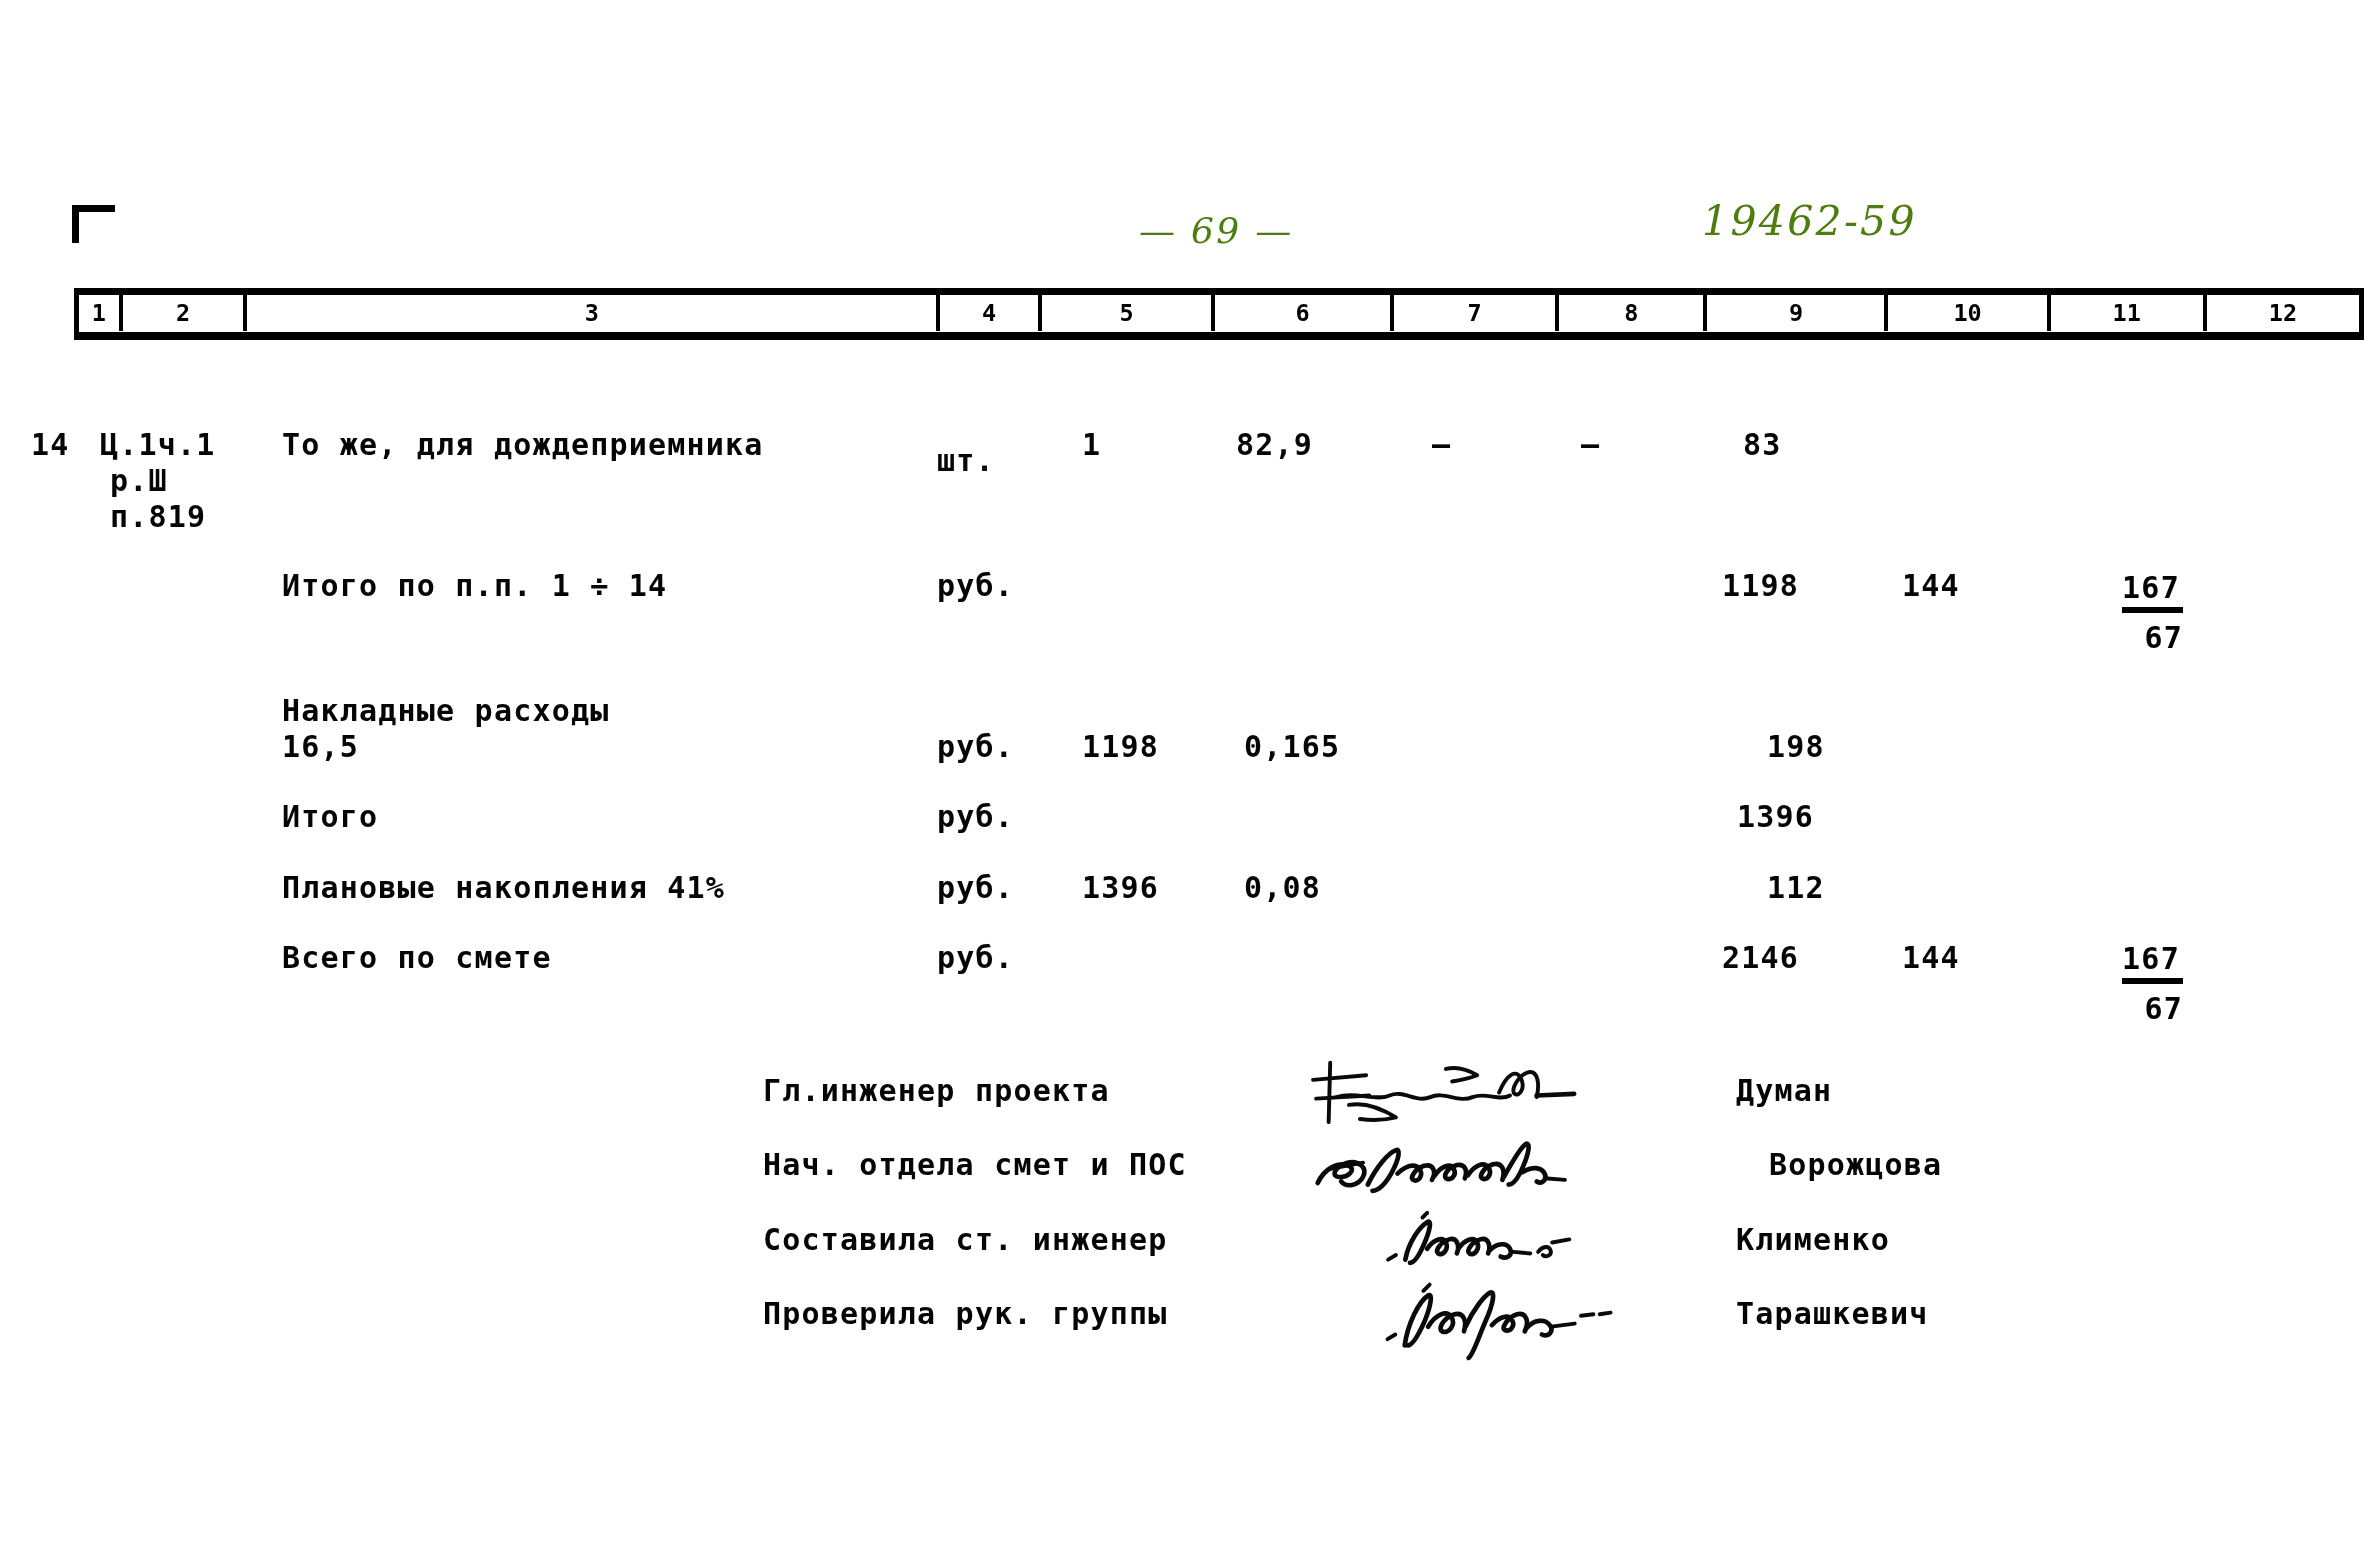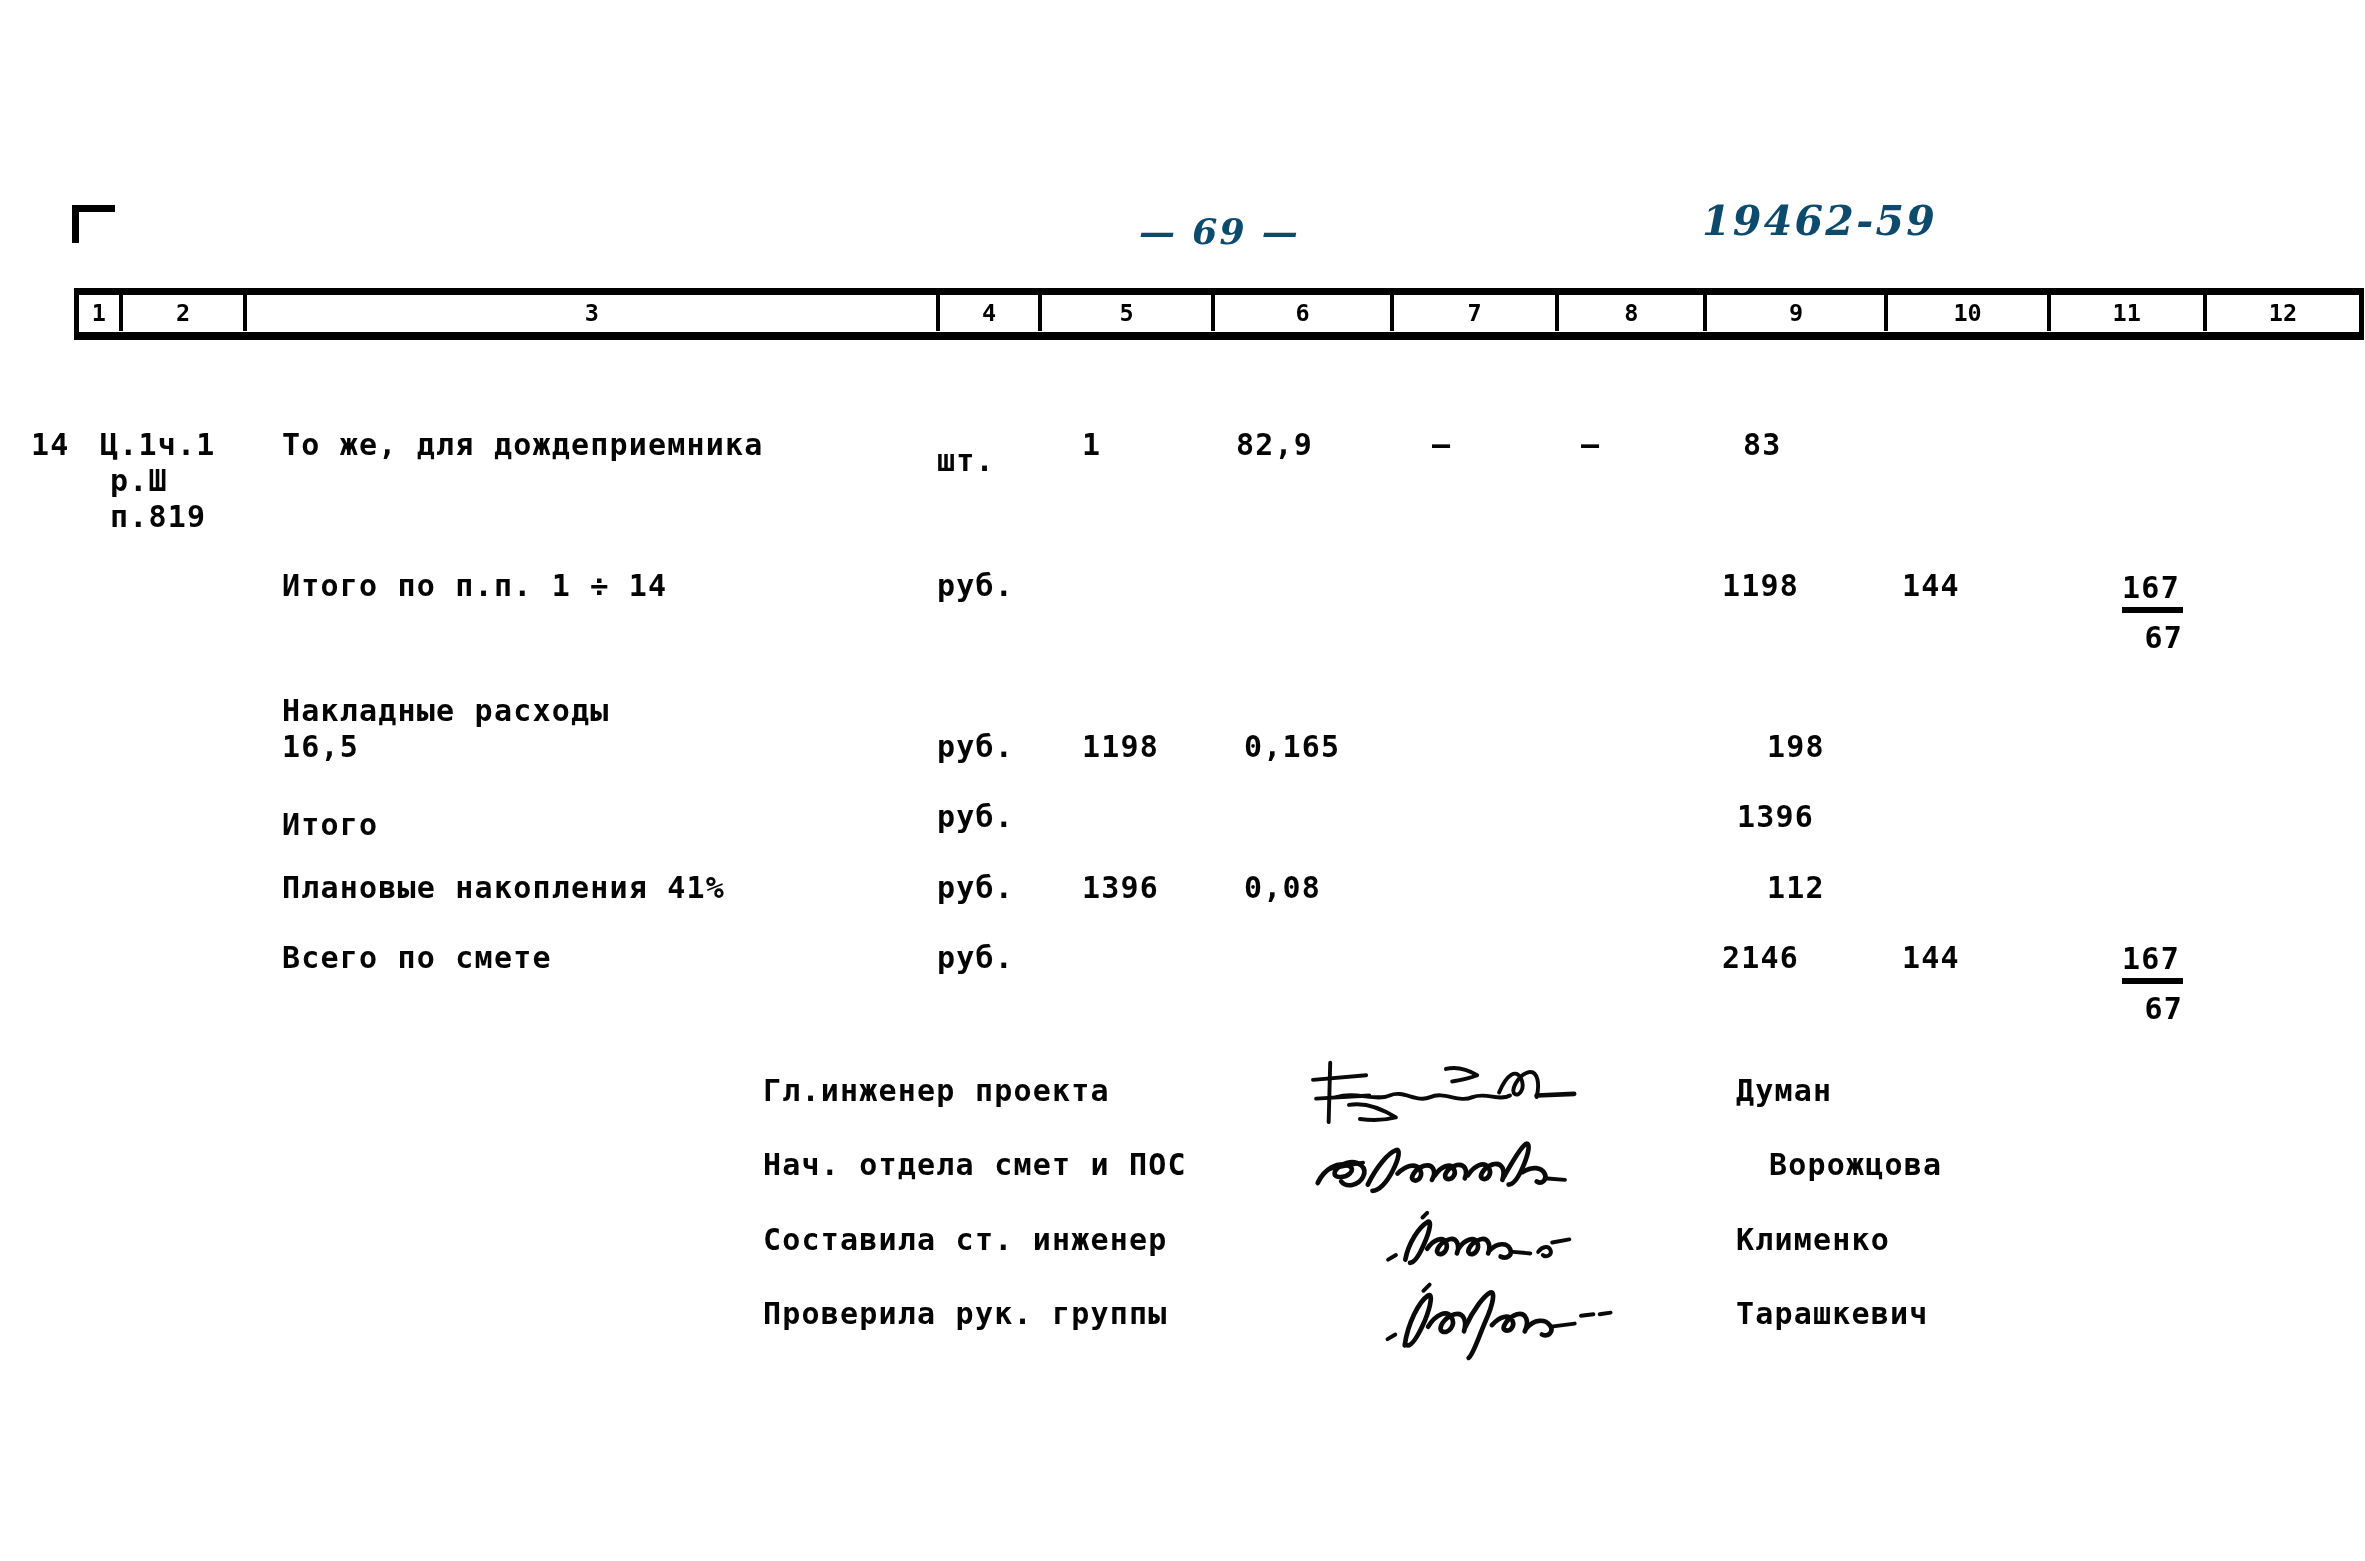--- a/index.html
+++ b/index.html
@@ -30,23 +30,23 @@
     white-space: pre;
     color: #050505;
     -webkit-font-smoothing: none;
   }
 
   
   .hand {
     position: absolute;
     font-family: "DejaVu Serif", "Liberation Serif", serif;
     font-style: italic;
-    font-weight: 700;
-    white-space: pre;
-    color: #0c4a6e;
+    font-weight: 400;
+    white-space: pre;
+    color: #4d7c0f;
   }
 
   
   #corner-bracket {
     position: absolute;
     left: 72px;
     top: 205px;
     width: 36px;
     height: 31px;
     border-top: 7px solid #000;
@@ -165,21 +165,21 @@
     <span class="den">67</span>
   </div>
 
   <div class="tw" style="left:282px; top:696px;">Накладные расходы</div>
   <div class="tw" style="left:282px; top:732px;">16,5</div>
   <div class="tw" style="left:937px;top:732px;">руб.</div>
   <div class="tw" style="left:1082px;top:732px;">1198</div>
   <div class="tw" style="left:1244px;top:732px;">0,165</div>
   <div class="tw" style="left:1767px;top:732px;">198</div>
 
-  <div class="tw" style="left:282px; top:802px;margin-top:8px;">Итого</div>
+  <div class="tw" style="left:282px; top:802px;">Итого</div>
   <div class="tw" style="left:937px;top:802px;">руб.</div>
   <div class="tw" style="left:1737px;top:802px;">1396</div>
 
   <div class="tw" style="left:282px; top:873px;">Плановые накопления 41%</div>
   <div class="tw" style="left:937px;top:873px;">руб.</div>
   <div class="tw" style="left:1082px;top:873px;">1396</div>
   <div class="tw" style="left:1244px;top:873px;">0,08</div>
   <div class="tw" style="left:1767px;top:873px;">112</div>
 
   <div class="tw" style="left:282px; top:943px;">Всего по смете</div>

